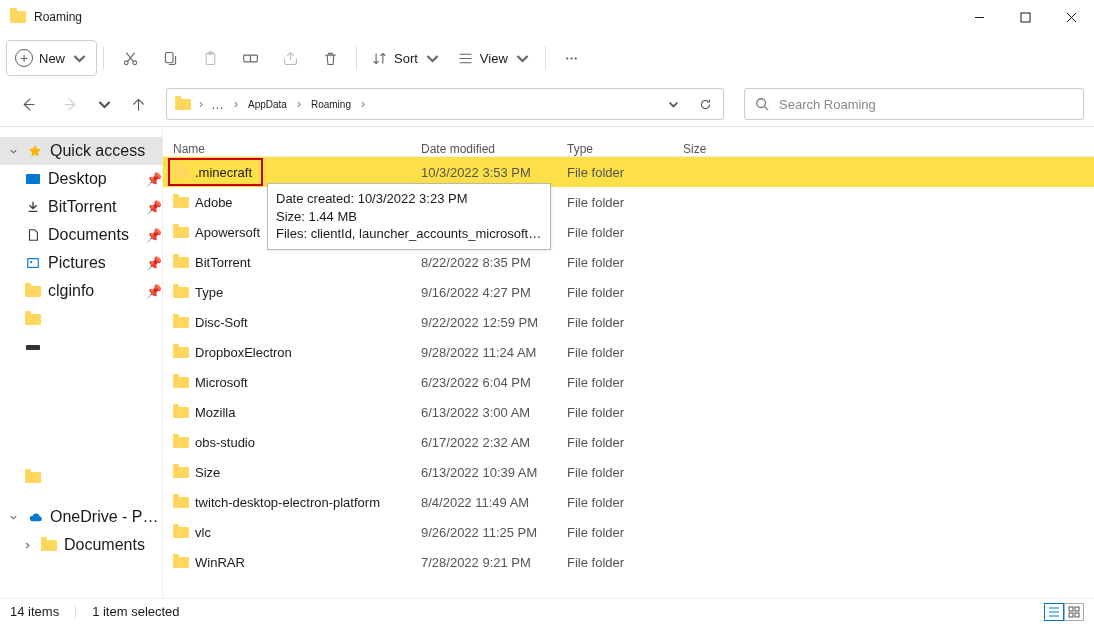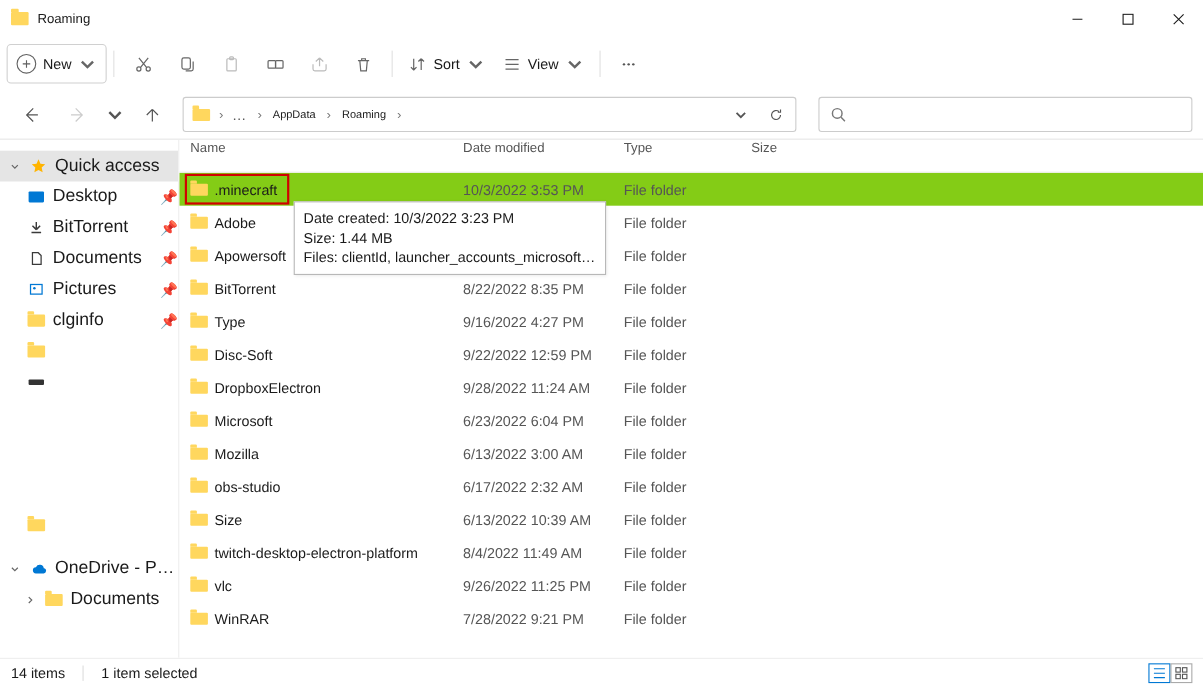--- a/index.html
+++ b/index.html
@@ -53,29 +53,29 @@
 .side-item.selected{background:#e5e5e5}
 .side-item.indent1{padding-left:24px}
 .star-ico{width:14px;height:14px;fill:#ffb400;stroke:none}
 .cloud-ico{width:15px;height:15px;fill:#0078d4;stroke:none}
 .mini-folder-s{width:16px;height:11px;background:#ffd75e;border-radius:1px;position:relative}
 .mini-folder-s:before{content:"";position:absolute;top:-3px;left:0;width:6px;height:3px;background:#ffd75e;border-radius:1px 1px 0 0}
 .desk-ico{width:14px;height:10px;background:#0078d4;border-radius:1px}
 .down-ico,.docs-ico,.pics-ico{width:14px;height:14px;fill:#444}
 
 .filearea{flex:1;display:flex;flex-direction:column;border-left:1px solid #eee;position:relative}
-.colhead{height:30px;display:flex;align-items:flex-start;border-bottom:1px solid #eee;padding-left:10px}
+.colhead{height:30px;display:flex;align-items:flex-end;border-bottom:1px solid #eee;padding-left:10px}
 .col-name{width:248px}
 .col-date{width:146px}
 .col-type{width:116px}
 .col-size{width:80px}
 .colhead span{font-size:12px;color:#555}
 .rows{flex:1;overflow:auto}
 .row{height:30px;display:flex;align-items:center;padding-left:10px}
-.row.selected{background:#84cc16}
+.row.selected{background:#fde047}
 .row .rico{width:22px;display:flex;align-items:center}
 .row .rname{width:226px;font-size:13px}
 .row .rdate{width:146px;font-size:13px;color:#555}
 .row .rtype{width:116px;font-size:13px;color:#555}
 .row .rsize{width:80px;font-size:13px;color:#555}
 
 .tooltip{position:absolute;left:104px;top:56px;width:284px;background:#fff;border:1px solid #b8b8b8;padding:6px 8px;font-size:12px;color:#555;line-height:1.35;box-shadow:1px 1px 3px rgba(0,0,0,.08);white-space:nowrap;overflow:hidden;text-overflow:ellipsis}
 
 .statusbar{height:26px;border-top:1px solid #eee;display:flex;align-items:center;padding:0 10px;font-size:12px;color:#0067c0;gap:16px}
 .statusbar .sbsep{width:1px;height:14px;background:#ddd}
@@ -225,20 +225,21 @@
           <path d="M13 8a5 5 0 1 1-1.8-3.8M13 2v3h-3"></path>
         </svg>
       </div>
   </div>
 
   <div class="searchbox">
     <svg viewBox="0 0 16 16">
         <circle cx="7" cy="7" r="5"></circle>
         <path d="M11 11l4 4"></path>
       </svg>
+    <input type="text" placeholder="Search Roaming" style="">
   </div>
 </div>
 
 <div class="body">
 
   <div class="sidebar">
     <div class="side-item selected">
       <div class="expander">
           <svg viewBox="0 0 10 10">
             <path d="M2 3.5l3 3 3-3"></path>

